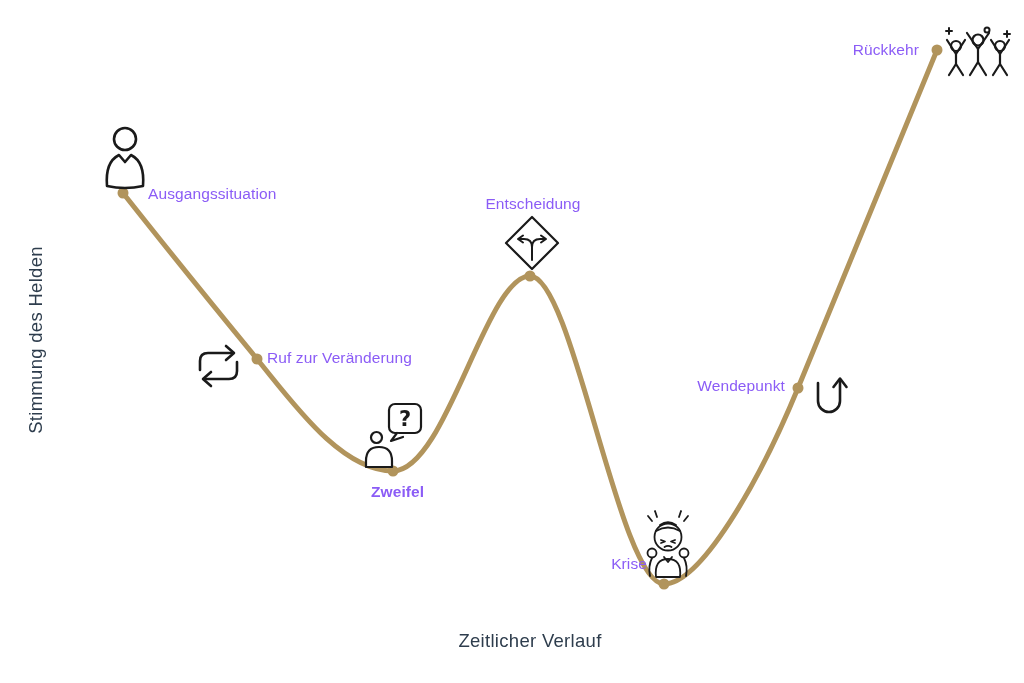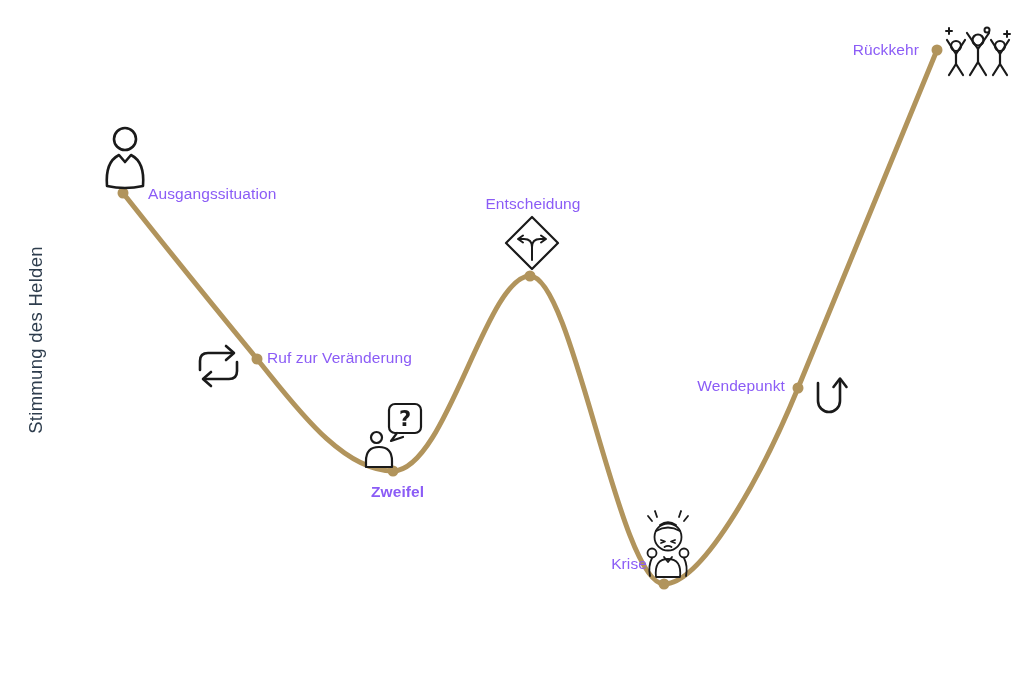--- a/index.html
+++ b/index.html
@@ -159,14 +159,15 @@
   <div class="stage-label center" style="left:533px; top:204px;">Entscheidung</div>
 
   <div class="stage-label" style="right:377px; top:564px;">Krise</div>
 
   <div class="stage-label" style="right:239px; top:386px;">Wendepunkt</div>
 
   <div class="stage-label" style="right:105px; top:50px;">Rückkehr</div>
 
   <div class="axis-label y">Stimmung des Helden</div>
 
+  <div class="axis-label x">Zeitlicher Verlauf</div>
 
 </div>
 
 </body></html>

